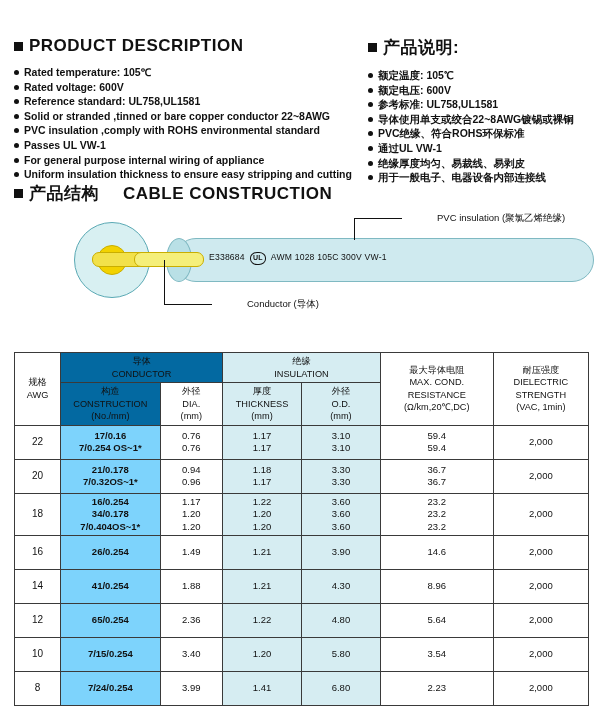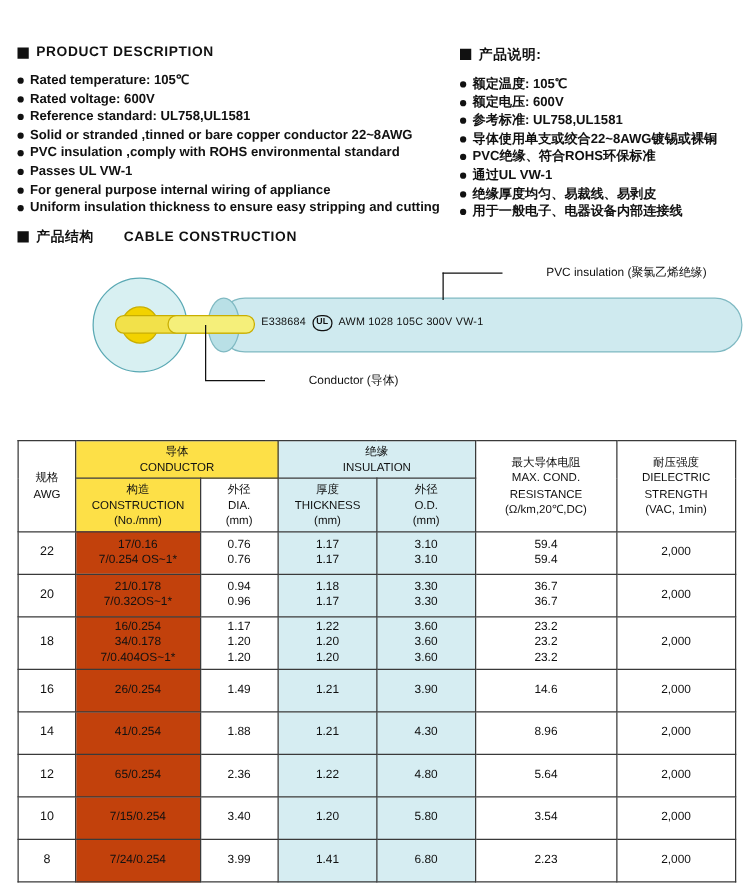--- a/index.html
+++ b/index.html
@@ -6,21 +6,21 @@
   body{
     width:603px;height:714px;
     background:#ffffff;
     font-family:"Liberation Sans", sans-serif;
     color:#111;
     position:relative;
     overflow:hidden;
   }
   .sec-title{
     display:flex;align-items:center;gap:6px;
-    font-size:11px;font-weight:bold;letter-spacing:.5px;
+    font-size:17px;font-weight:bold;letter-spacing:.5px;
   }
   .sq{width:9px;height:9px;background:#111;display:inline-block;flex:0 0 auto;}
   .bullets{margin:0;padding:0;list-style:none;}
   .bullets li{
     font-size:10.5px;line-height:14.6px;
     display:flex;align-items:flex-start;gap:5px;
     white-space:nowrap;
     font-weight:bold;
   }
   .dot{
@@ -85,22 +85,22 @@
     font-size:9.5px;
   }
   th,td{
     border:1px solid #3a3a3a;
     text-align:center;vertical-align:middle;
     padding:2px 2px;
     line-height:12.5px;
   }
   thead th{font-size:9.2px;font-weight:normal;}
   .hd-ins{background:#d6edf2;}
-  .hd-cons{background:#fde047;}
-  .cell-cons{background:#c2410c;}
+  .hd-cons{background:#0369a1;}
+  .cell-cons{background:#7dd3fc;font-weight:bold;}
   .cell-ins{background:#d6edf2;}
   .big{font-size:10px;}
   .rowh{height:34px;}
 </style>
 </head>
 <body>
 
 <div id="topwrap">
 
   <div id="colL">

